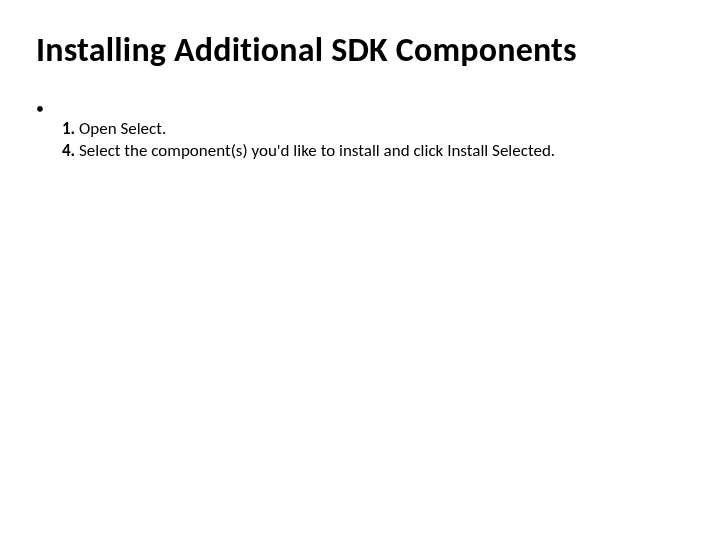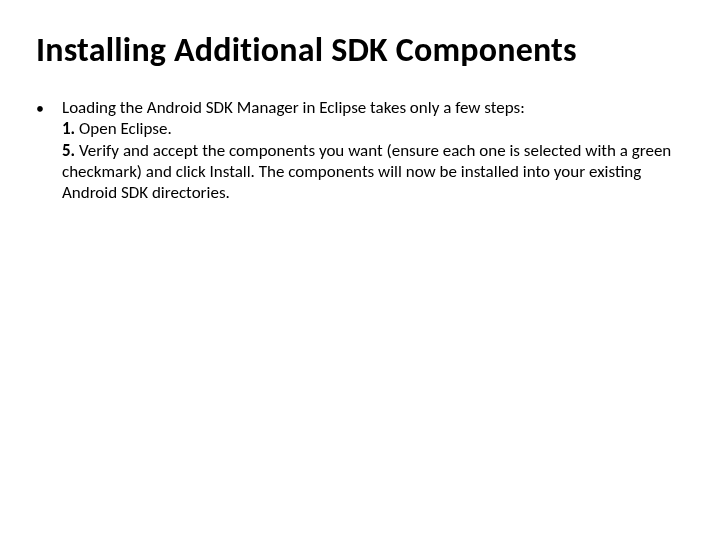--- a/index.html
+++ b/index.html
@@ -53,19 +53,19 @@
 </head>
 <body>
 
 <div class="slide">
   <h1 class="title">Installing Additional SDK Components</h1>
 
   <div class="body">
     <div class="bullet-row">
       <div class="bullet-dot">•</div>
       <div class="bullet-text">
-        <span>Loading the Android SDK Manager in Eclipse takes only a few steps:</span><br>
-        <span class="step"><span class="num">1.</span><span> Open Eclipse.</span></span>
-        <span class="step"><span class="num">5.</span><span> Verify and accept the components you want (ensure each one is selected with a green checkmark) and click Install. The components will now be installed into your existing Android SDK directories.</span></span>
+        <br>
+        <span class="step"><span class="num">1.</span><span> Open Select.</span></span>
+        <span class="step"><span class="num">4.</span><span> Select the component(s) you'd like to install and click Install Selected.</span></span>
       </div>
     </div>
   </div>
 </div>
 
 </body></html>

